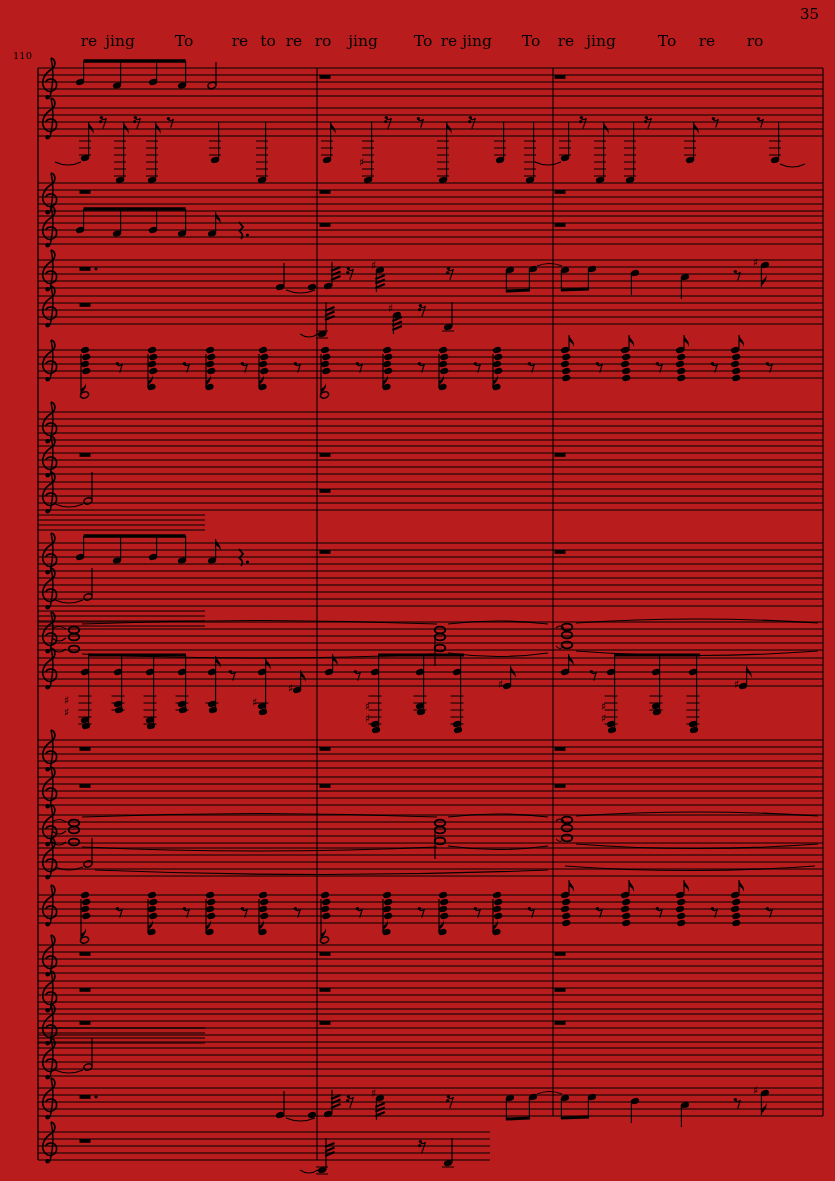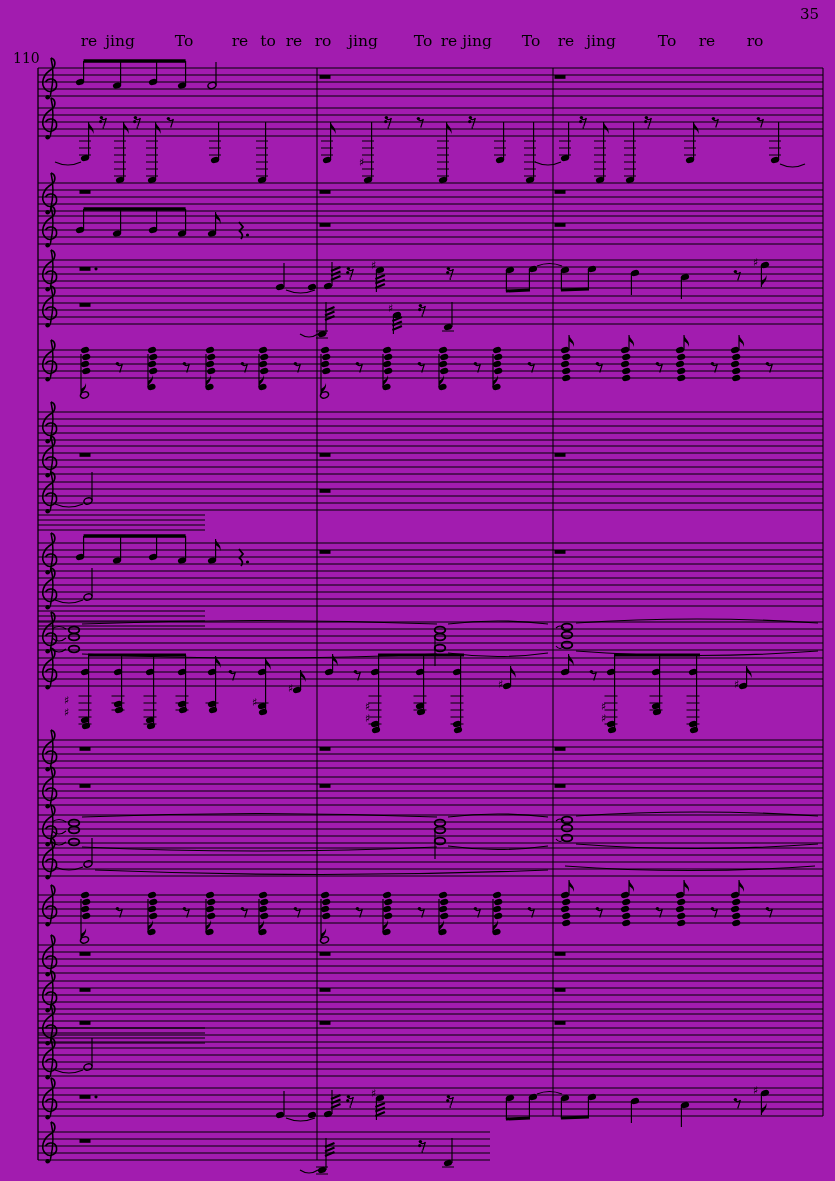--- a/index.html
+++ b/index.html
@@ -1,30 +1,30 @@
 <!DOCTYPE html>
 <html><head>
 <meta charset="utf-8">
 <style>
   html,body{margin:0;padding:0;background:#888;}
   .page{
     position:relative;
     width:835px;height:1181px;
-    background:#a21caf;
+    background:#b91c1c;
     font-family:"DejaVu Serif", serif;
     color:#000;
     overflow:hidden;
   }
   .pagenum{
     position:absolute;top:5px;right:16px;
     font-size:15px;
   }
   .measurenum{
     position:absolute;top:50px;left:13px;
-    font-size:14px;
+    font-size:10px;
   }
   #score-svg{position:absolute;left:0;top:0;}
   svg text{font-family:"DejaVu Serif", serif;}
   svg text.acc{font-family:"DejaVu Sans", sans-serif;}
 </style>
 </head>
 <body>
 
 <div class="page">
   <span class="pagenum">35</span>

